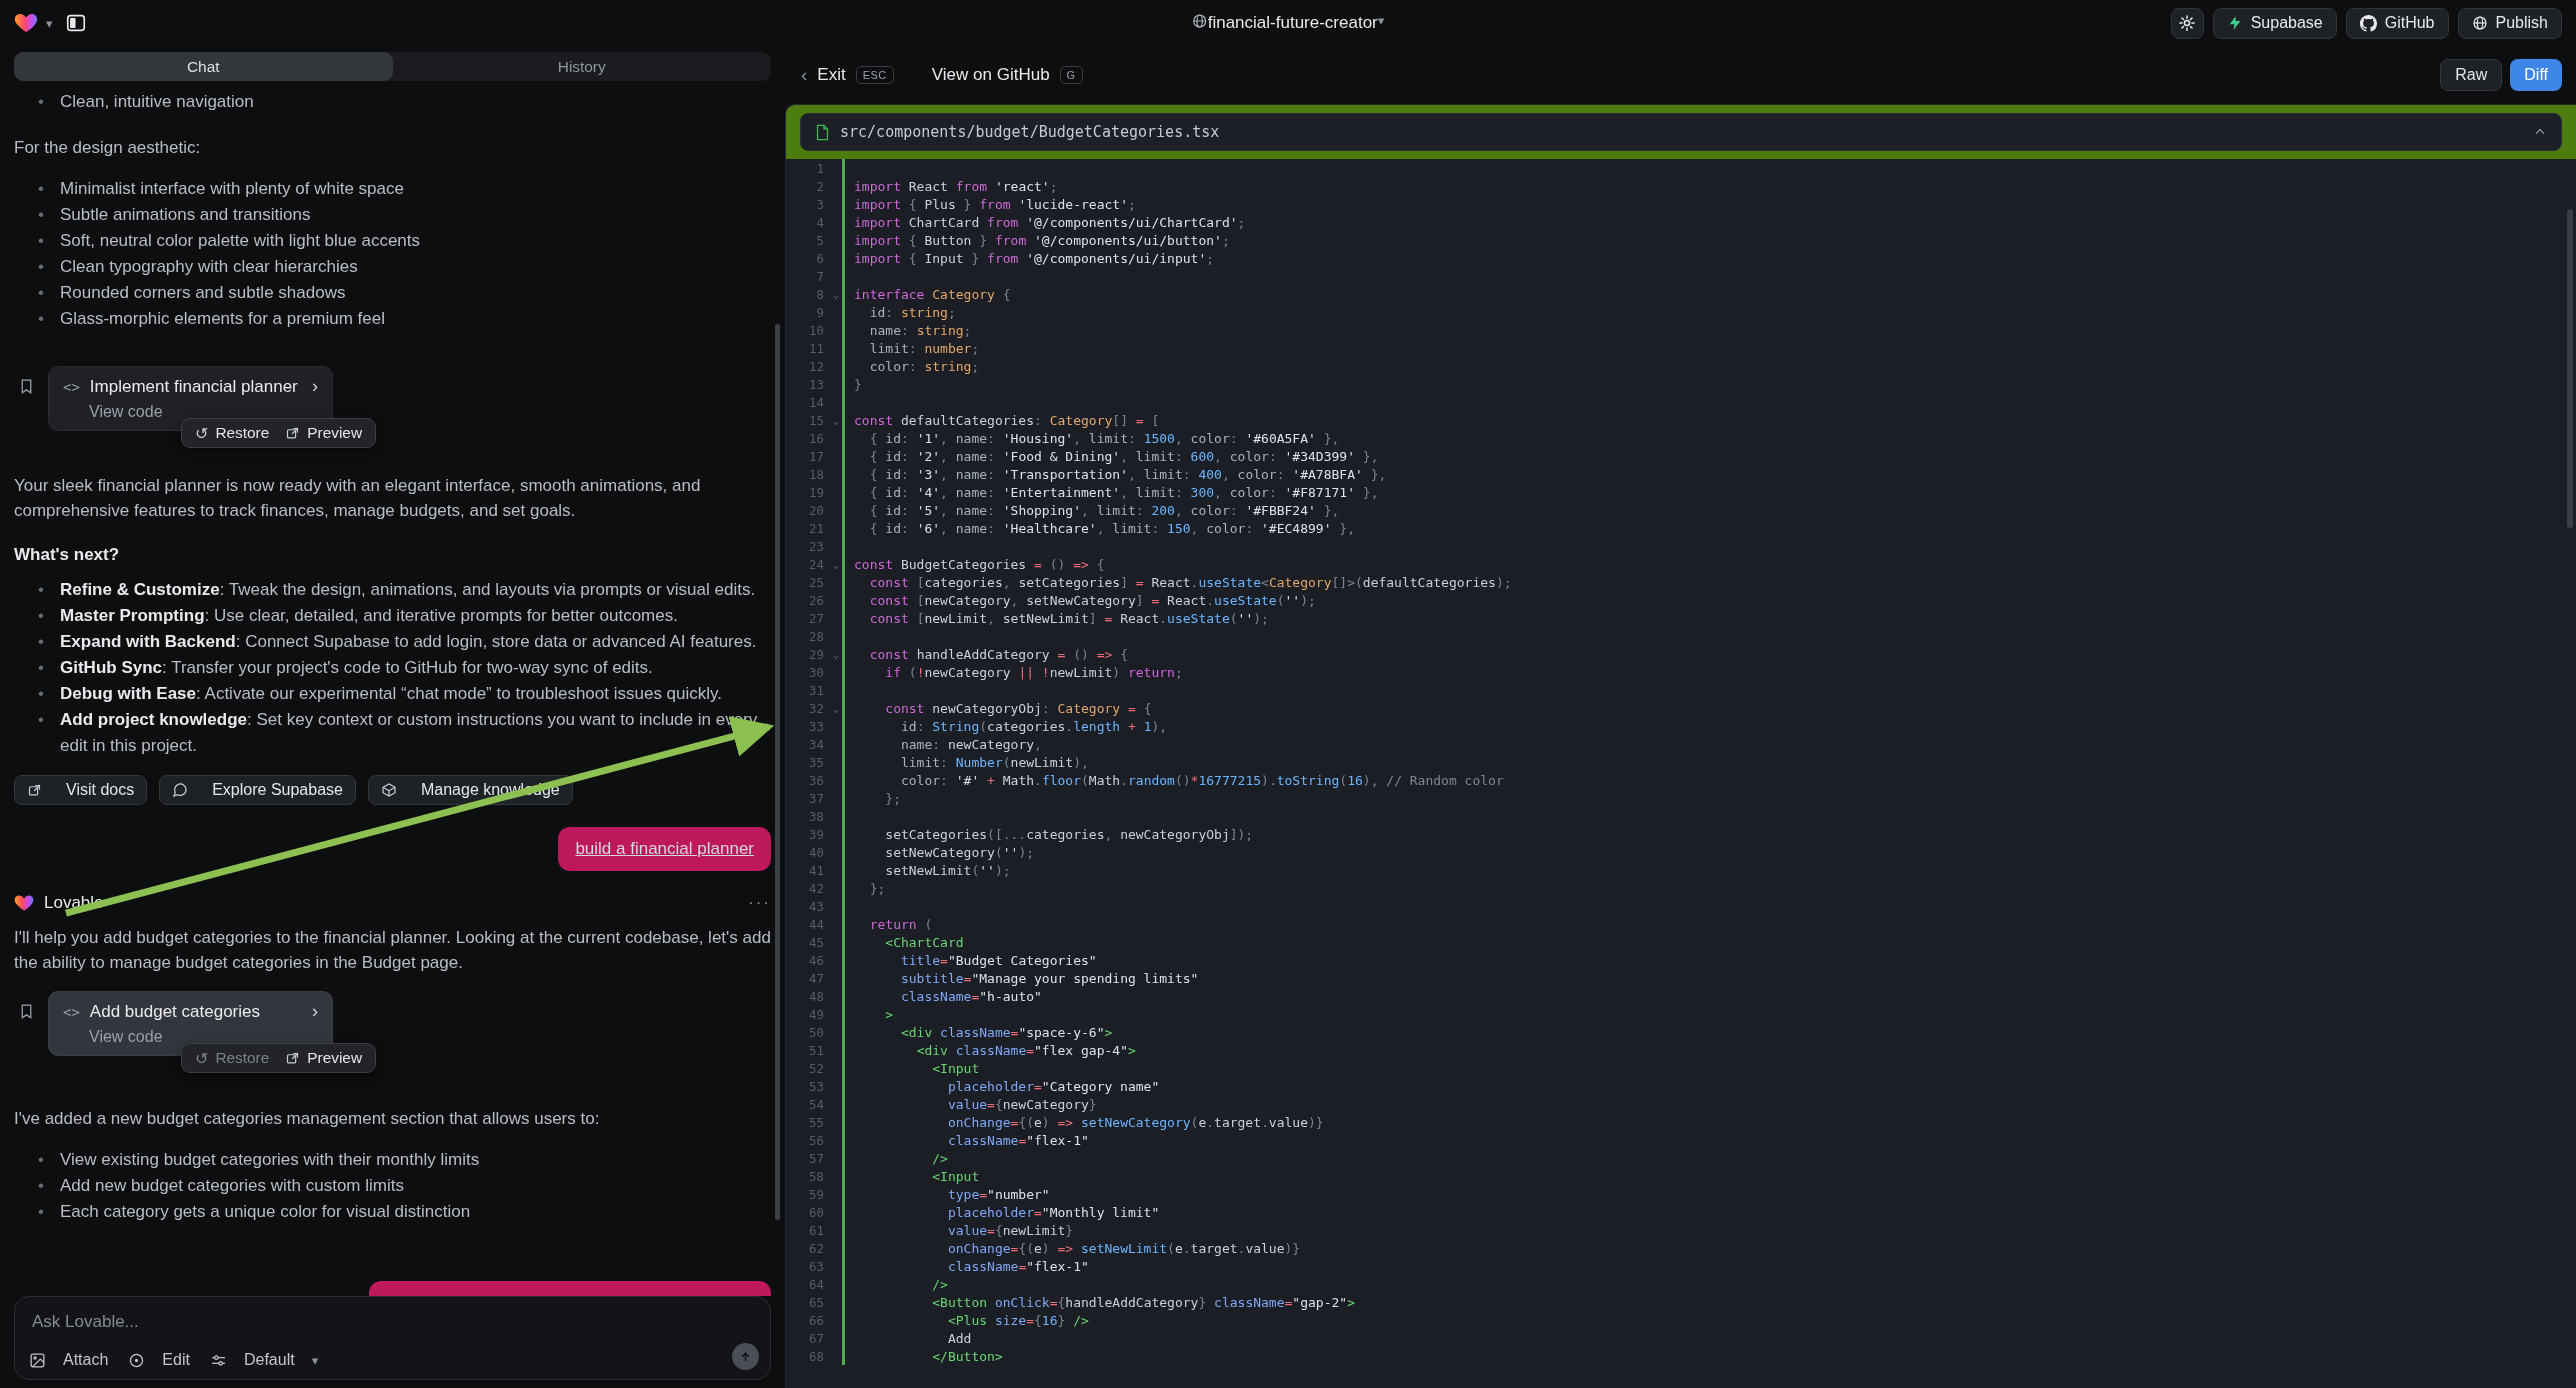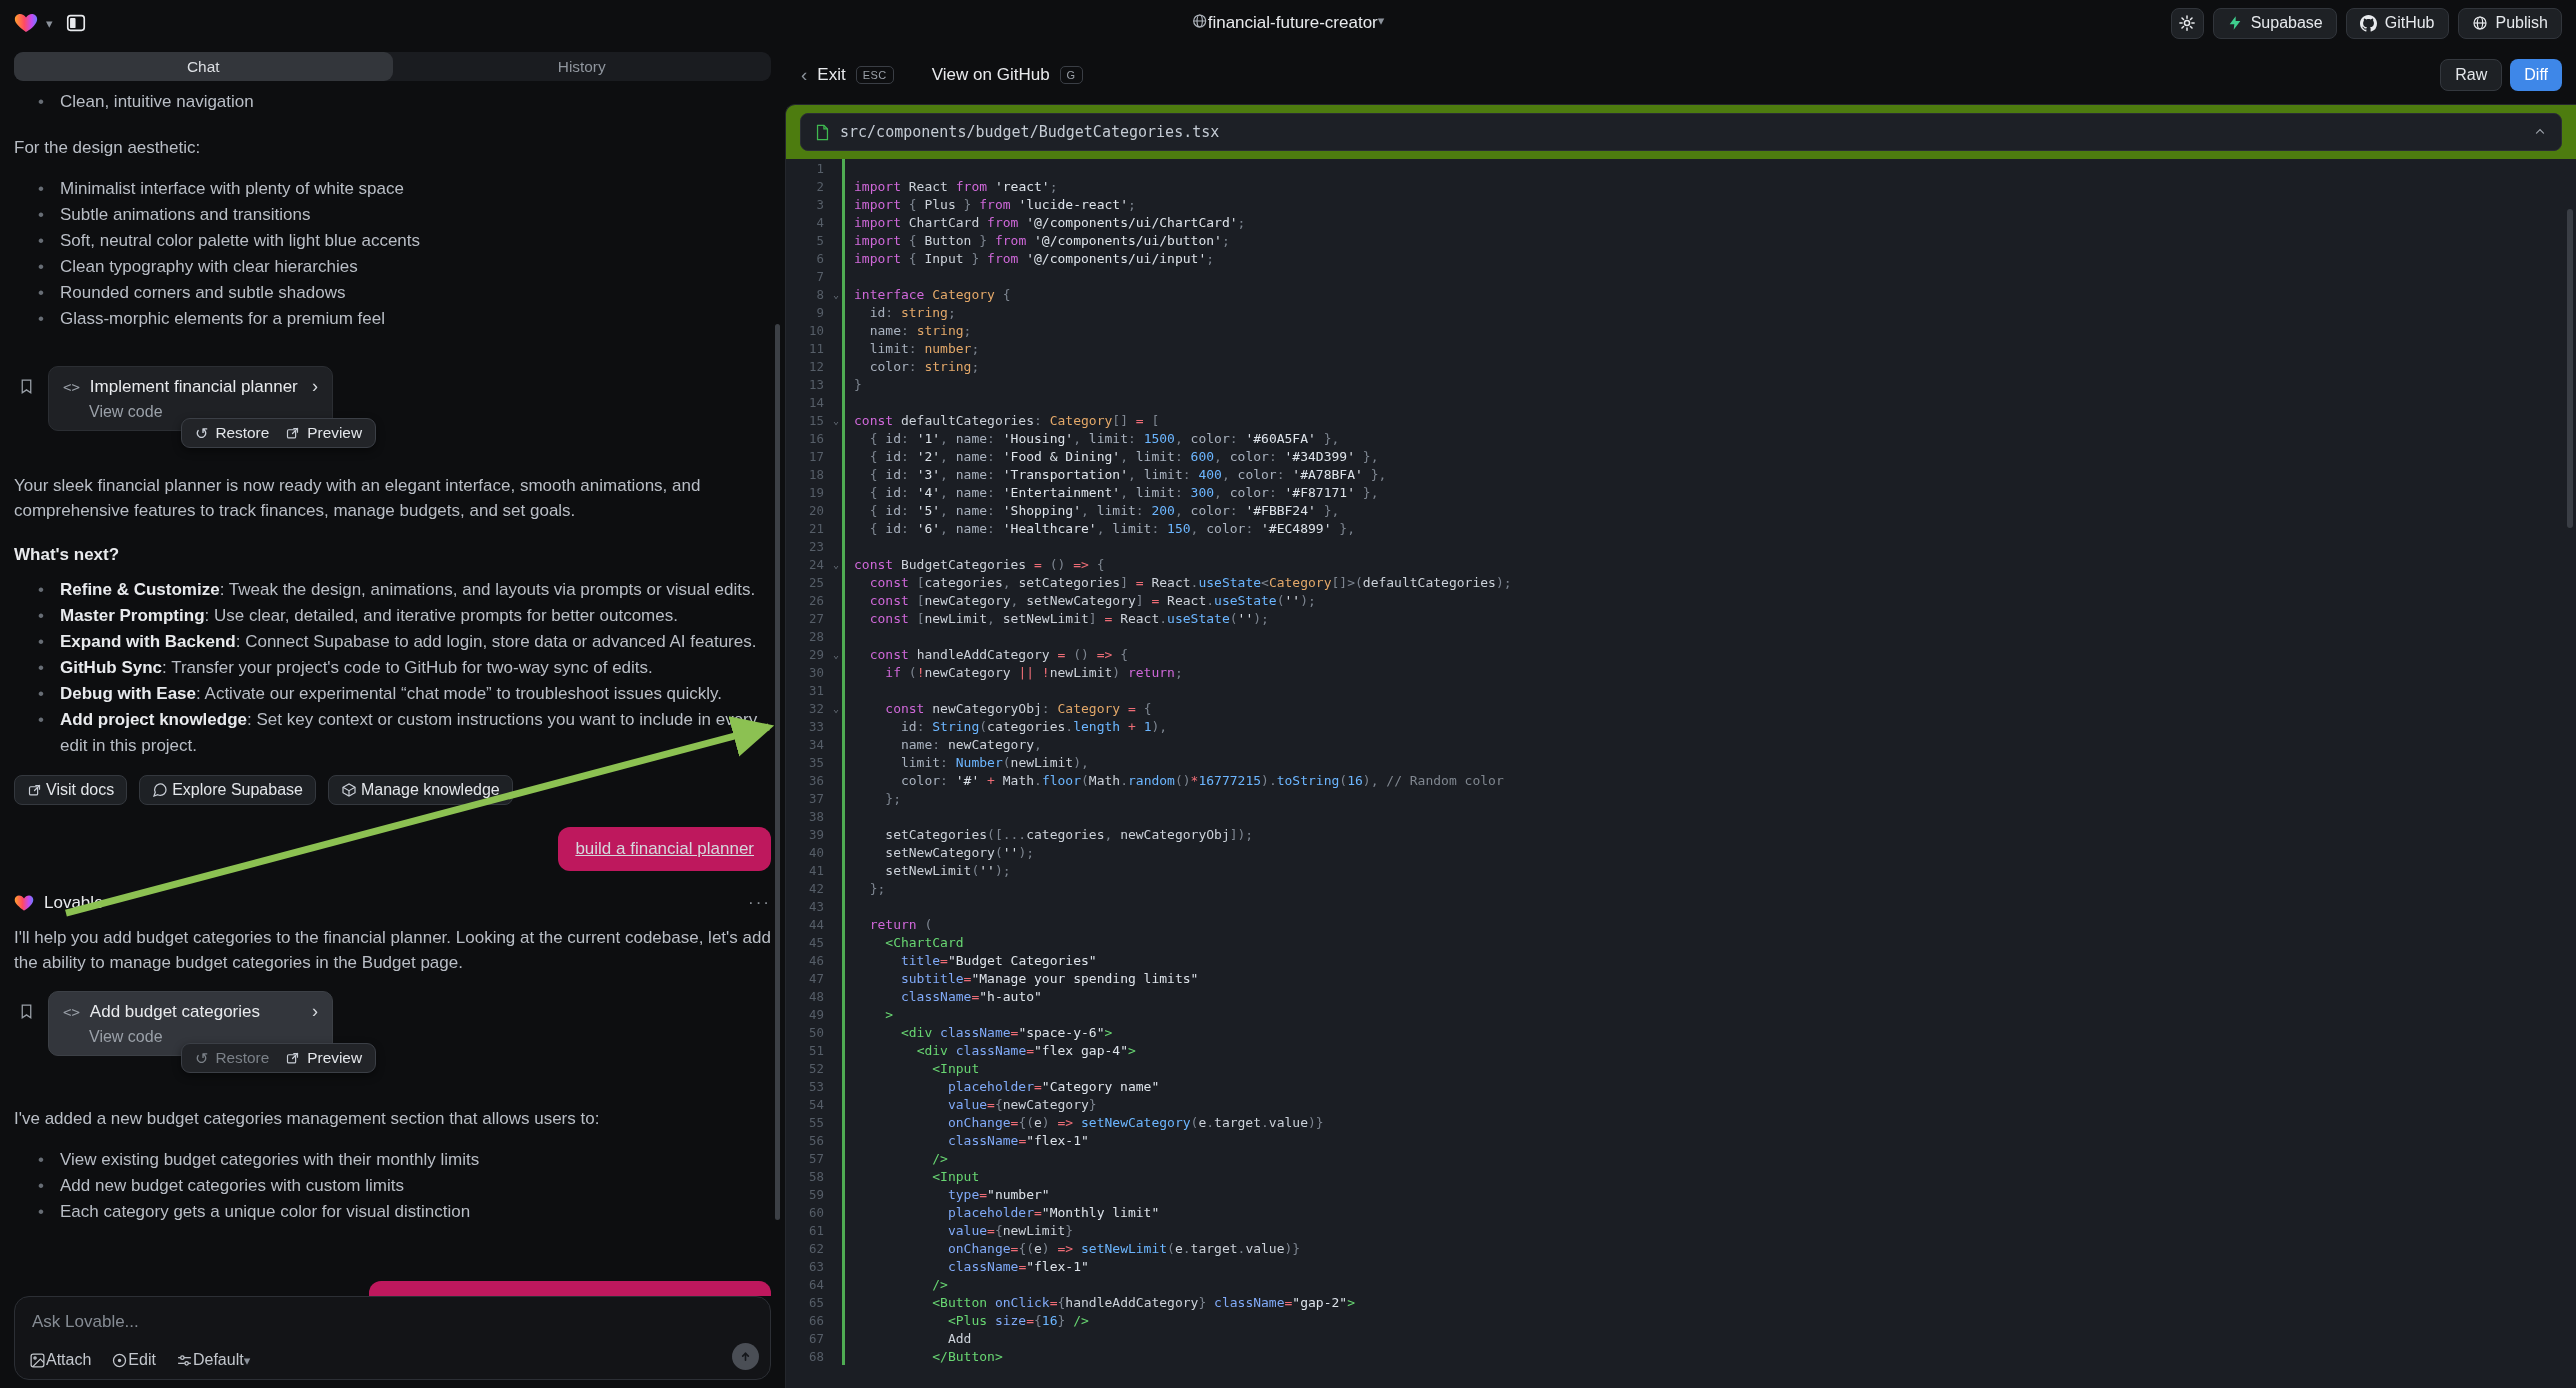--- a/index.html
+++ b/index.html
@@ -41,35 +41,35 @@
   .vc-row1 { display:flex; align-items:center; gap:10px; font-size:17px; color:#e8eaed; }
   .vc-code { color:#9aa0a8; font-family:"DejaVu Sans Mono", monospace; font-size:14px; }
   .vc-chev { margin-left:auto; color:#d6dade; font-size:18px; }
   .vc-row2 { margin:6px 0 0 26px; font-size:16px; color:#9aa0a8; }
   .pill { position:absolute; left:133px; top:52px; height:30px; display:flex; align-items:center; gap:16px; padding:0 13px; background:#222428; border:1px solid #3b3f46; border-radius:9px; box-shadow:0 3px 8px rgba(0,0,0,.45); font-size:15.4px; color:#e3e6ea; z-index:3; white-space:nowrap; }
   .pill .it { display:flex; align-items:center; gap:7px; }
   .pill .dim { color:#7b8188; }
   .restore-g { font-size:16px; color:#c9ced6; }
 
   .actions { display:flex; gap:12px; }
-  .act-btn { height:30px; display:flex; align-items:center; gap:4px; padding:0 12px; background:#1e2125; border:1px solid #34383e; border-radius:8px; font-size:16px; color:#e3e6ea; white-space:nowrap; }
+  .act-btn { height:30px; display:flex; align-items:center; gap:24px; padding:0 12px; background:#1e2125; border:1px solid #34383e; border-radius:8px; font-size:16px; color:#e3e6ea; white-space:nowrap; }
 
   .bubble { margin-left:auto; width:fit-content; max-width:617px; background:#be185d; border-radius:12px; padding:12px 17px; font-size:17px; color:#d5d8dd;text-decoration:underline; }
 
   .lov-head { display:flex; align-items:center; gap:10px; }
   .lov-name { font-size:17px; color:#e8eaed; }
   .lov-dots { margin-left:auto; color:#8a9097; font-size:17px; letter-spacing:2px; }
 
   .scrollbar-thumb { position:absolute; right:5px; top:243px; width:5px; height:896px; background:#3c4046; border-radius:3px; }
   .arrow-svg { position:absolute; inset:0; z-index:20; pointer-events:none; }
 
   .composer { margin:10px 14px 8px; margin-top:auto; height:84px; background:#131417; border:1px solid #2c2f35; border-radius:15px; position:relative; }
   .composer .ph { position:absolute; left:17px; top:15px; font-size:17px; color:#858b93; }
   .comp-row { position:absolute; left:14px; bottom:10px; display:flex; align-items:center; gap:20px; font-size:16px; color:#c3c7cd; }
-  .comp-it { display:flex; align-items:center; gap:0;justify-content:center; }
+  .comp-it { display:flex; align-items:center; gap:17px;justify-content:center; }
   .send { position:absolute; right:11px; bottom:9px; width:27px; height:27px; border-radius:50%; background:#4a4e55; display:flex; align-items:center; justify-content:center; }
 
   
   .ed-toolbar { height:58px; display:flex; align-items:center; padding:0 14px 0 16px; gap:10px; }
   .ed-left { display:flex; align-items:center; gap:10px; font-size:17px; color:#e8eaed; }
   .kbd { font-size:11px; color:#9aa0a8; border:1px solid #3a3e45; border-radius:5px; padding:2px 6px; letter-spacing:0.5px; }
   .gap28 { width:18px; }
   .ed-right { margin-left:auto; display:flex; gap:8px;text-align:right; }
   .ed-btn { height:32px; padding:0 14px; display:flex; align-items:center; border-radius:8px; font-size:16px; }
   .ed-btn.raw { background:#1e2125; border:1px solid #34383e; color:#e3e6ea; }

